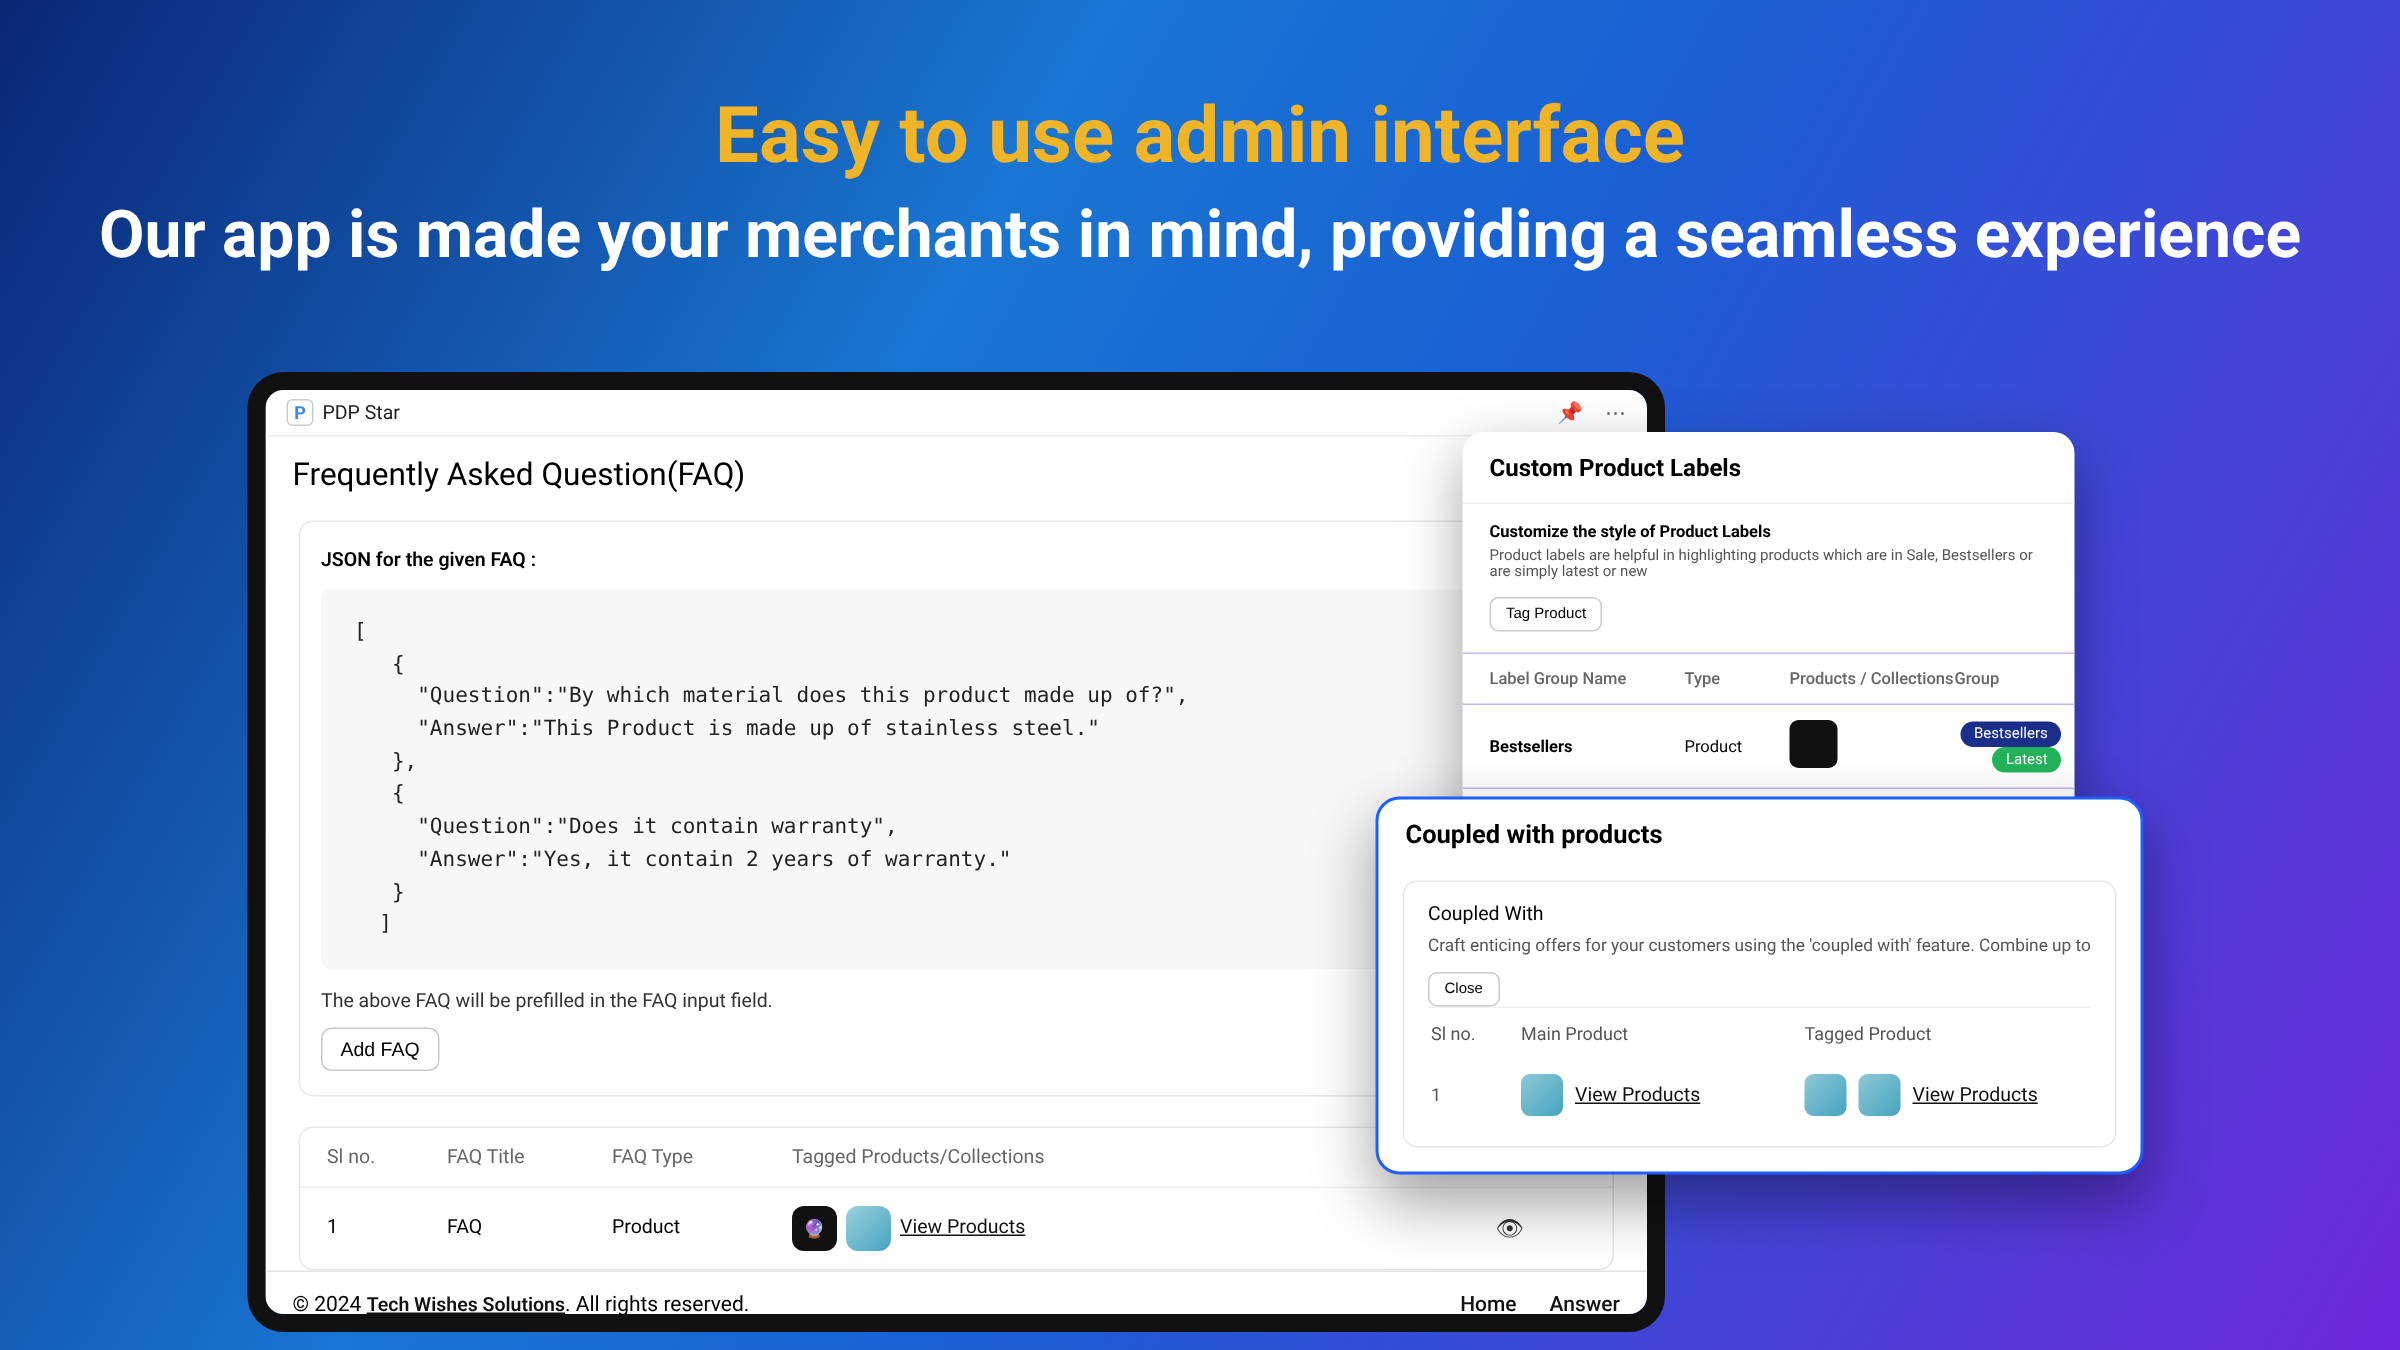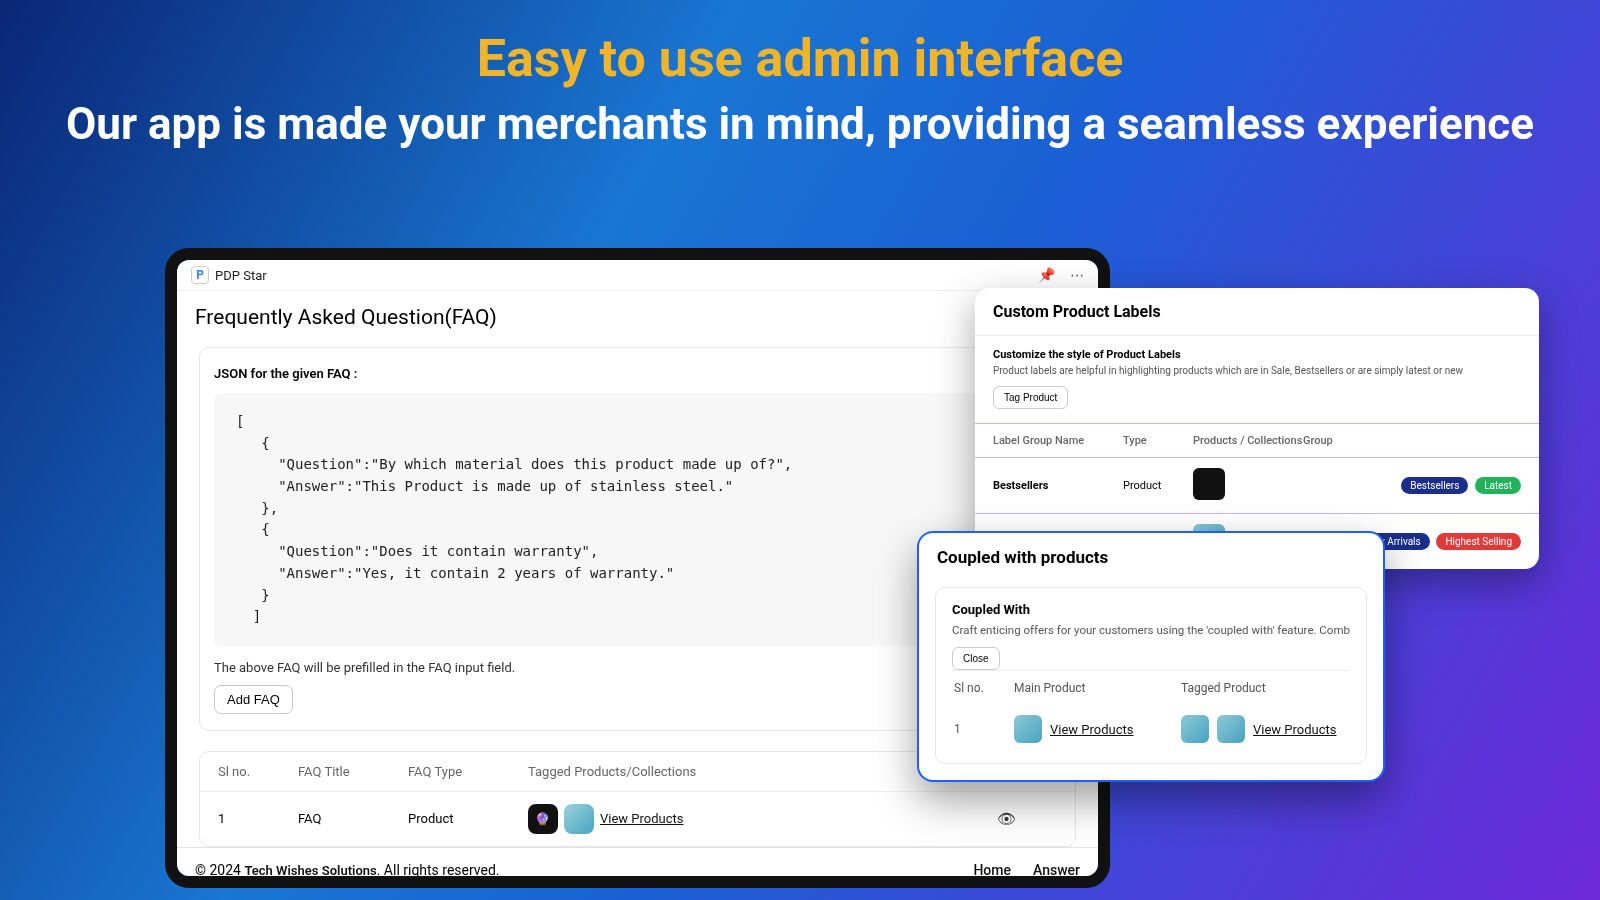--- a/index.html
+++ b/index.html
@@ -4,21 +4,21 @@
 <style>
   * { box-sizing: border-box; margin: 0; padding: 0; }
   body {
     font-family: -apple-system, BlinkMacSystemFont, 'Segoe UI', Roboto, sans-serif;
     width: 1600px;
     height: 900px;
     background: linear-gradient(120deg, #0a2675 0%, #1976d2 35%, #1a5fd4 55%, #6d28d9 100%);
     overflow: hidden;
     position: relative;
   }
-  .header-text { text-align: center; padding-top: 28px; }
+  .header-text { text-align: center; padding-top: 60px; }
   .title1 { font-size: 52px; font-weight: 700; color: #f0b429; margin-bottom: 8px; }
   .title2 { font-size: 44px; font-weight: 700; color: #fff; line-height: 1.25; }
 
   
   .tablet {
     position: absolute;
     top: 248px; left: 165px;
     width: 945px; height: 640px;
     background: #dcdee0;
     border: 12px solid #111;
@@ -64,21 +64,21 @@
   .eye { color:#333; font-size:15px;}
   .footer-bar {
     margin-top:auto; display:flex; align-items:center; padding:14px 18px;
     border-top:1px solid #e2e3e5; font-size:14px;
   }
   .footer-bar .spacer{flex:1;}
   .footer-link { margin-left:22px; color:#111; font-weight:500; cursor:pointer;}
 
   
   .panel-labels {
-    position:absolute; top:288px; left:975px; width:564px;
+    position:absolute; top:288px; left:975px; width:408px;
     background:#fff; border-radius:14px; box-shadow:0 14px 38px rgba(0,0,0,.35);
     overflow:hidden;
   }
   .panel-title { font-size:16px; font-weight:700; padding:14px 18px; border-bottom:1px solid #eee;}
   .panel-sub { padding:12px 18px 14px 18px; }
   .panel-sub .h { font-size:11px; font-weight:700; margin-bottom:4px;}
   .panel-sub .d { font-size:10px; color:#555; margin-bottom:10px;}
   .btn-small { padding:5px 10px; font-size:10px; border:1px solid #c8cacc; border-radius:6px; background:#fff; cursor:pointer;}
   .labels-head, .labels-row {
     display:grid; grid-template-columns: 130px 70px 110px 1fr;
@@ -88,27 +88,27 @@
   .labels-row .name { font-weight:700;}
   .mini-thumb { width:32px;height:32px;border-radius:6px;background:#111;display:inline-block;}
   .mini-thumb.alt { background:linear-gradient(135deg,#8ec9d6,#46a3c0);}
   .pill { display:inline-block; padding:3px 9px; border-radius:12px; font-size:10px; color:#fff; margin-left:4px;}
   .pill.navy { background:#1b2f8a;}
   .pill.green { background:#22b35a;}
   .pill.red { background:#e03a3a;}
 
   
   .panel-coupled {
-    position:absolute; top:531px; left:917px; width:468px;
+    position:absolute; top:531px; left:917px; width:512px;
     background:#fff; border:2px solid #1e5fff; border-radius:16px;
     box-shadow:0 18px 42px rgba(0,0,0,.38); overflow:hidden;
   }
   .panel-coupled .title { font-size:17px; font-weight:700; padding:14px 18px;}
   .c-card { margin:6px 16px 16px 16px; background:#fff; border:1px solid #e4e6e8; border-radius:10px; padding:14px 16px 10px 16px;}
-  .c-card .h { font-size:13px; font-weight:700; margin-bottom:6px;}
+  .c-card .h { font-size:13px; font-weight:400; margin-bottom:6px;}
   .c-card .d { font-size:11.5px; color:#555; margin-bottom:10px; white-space:nowrap; overflow:hidden;}
   .c-head,.c-row {
     display:grid; grid-template-columns: 60px 1fr 1fr;
     align-items:center; padding:10px 2px; font-size:12px; color:#555;
   }
   .c-head { border-top:1px solid #eee;}
   .tp .mini-thumb{ width:28px;height:28px;}
   .cell-flex{display:flex;align-items:center;gap:8px;}
   
   .roller {

